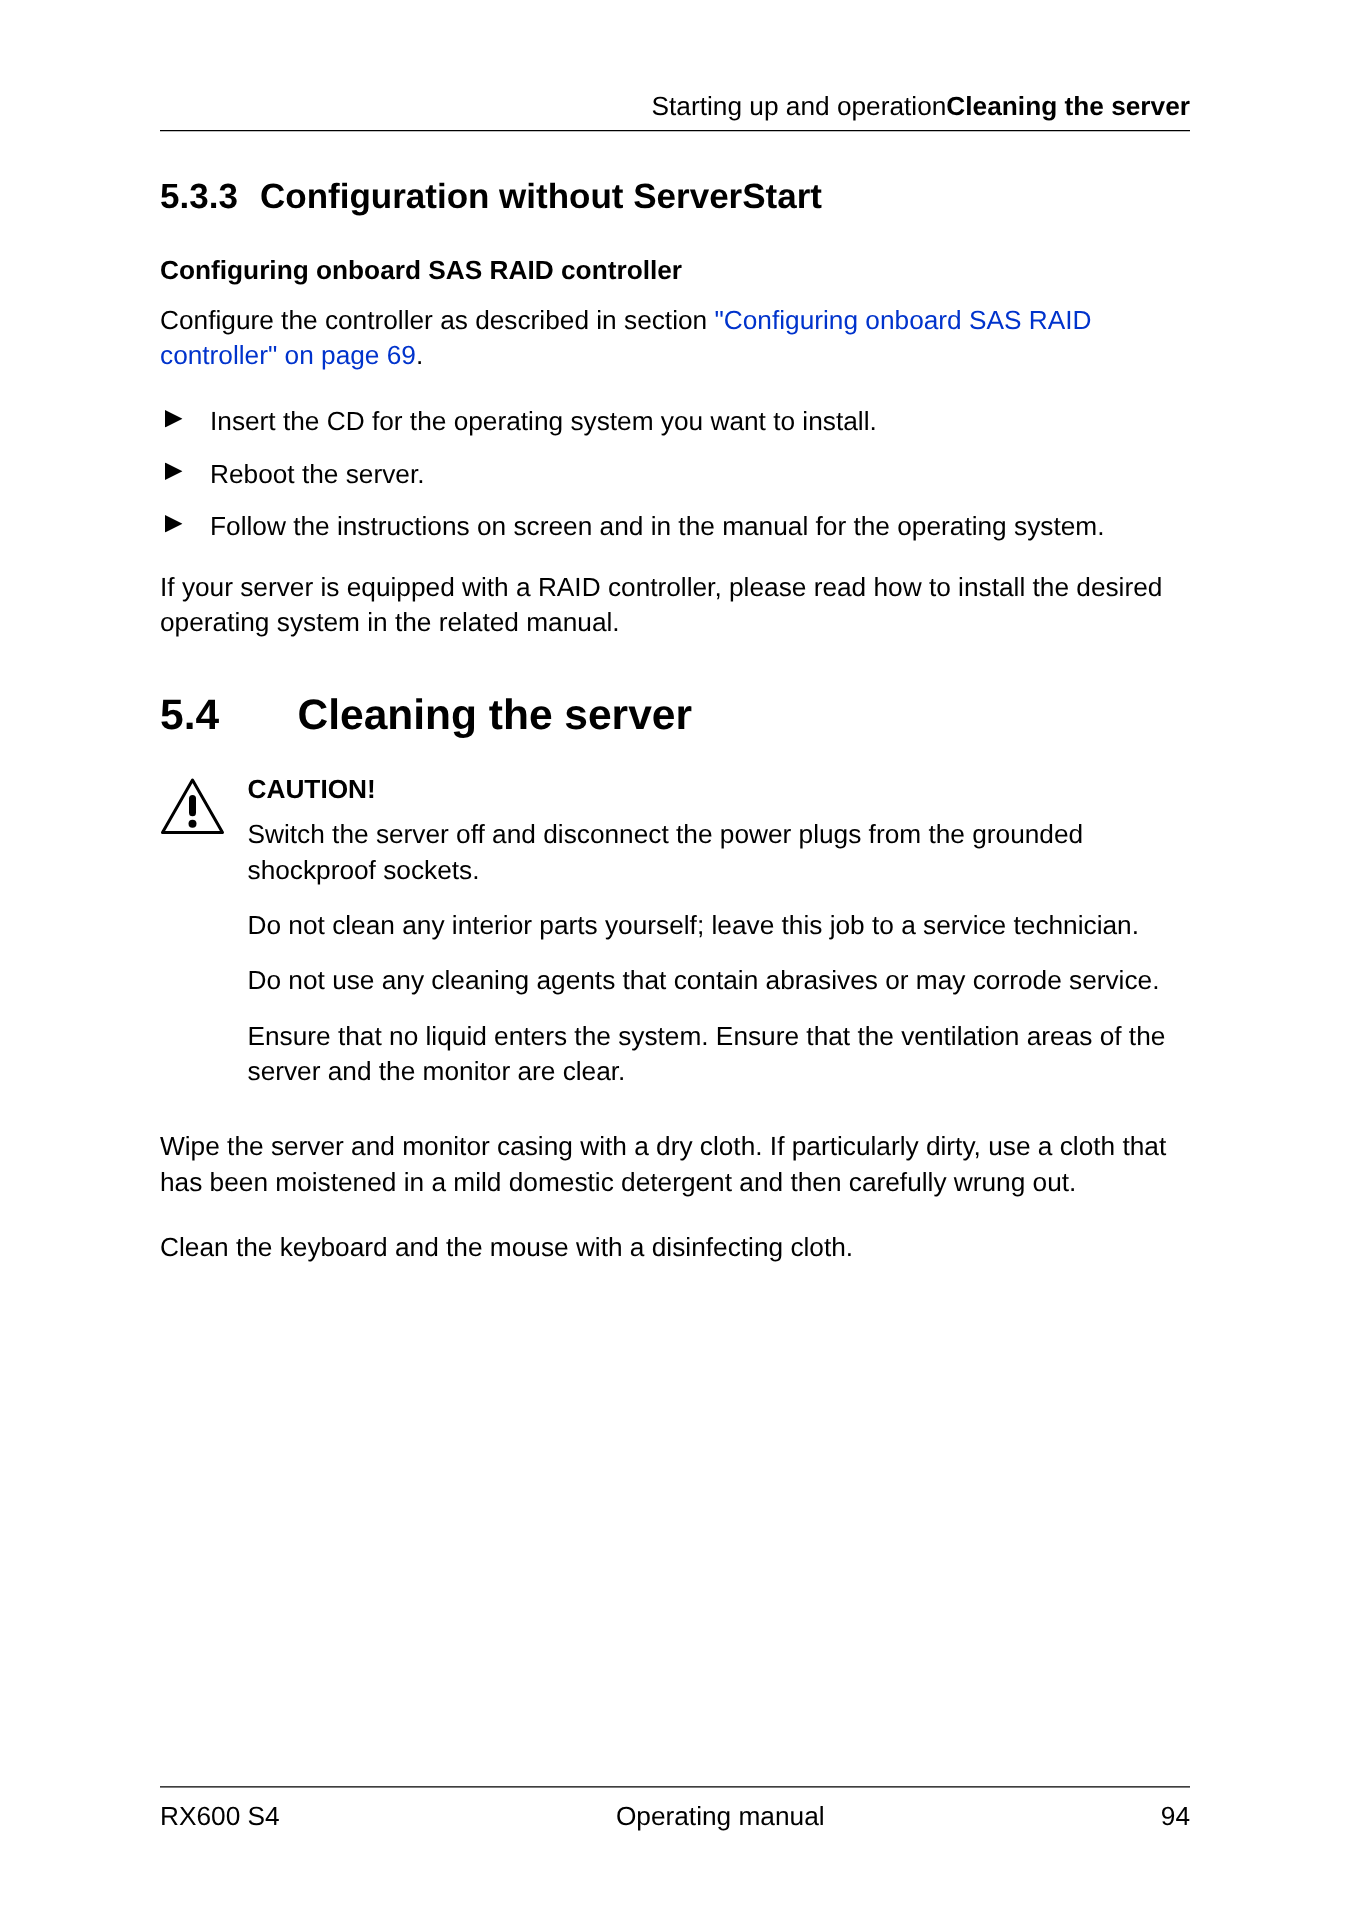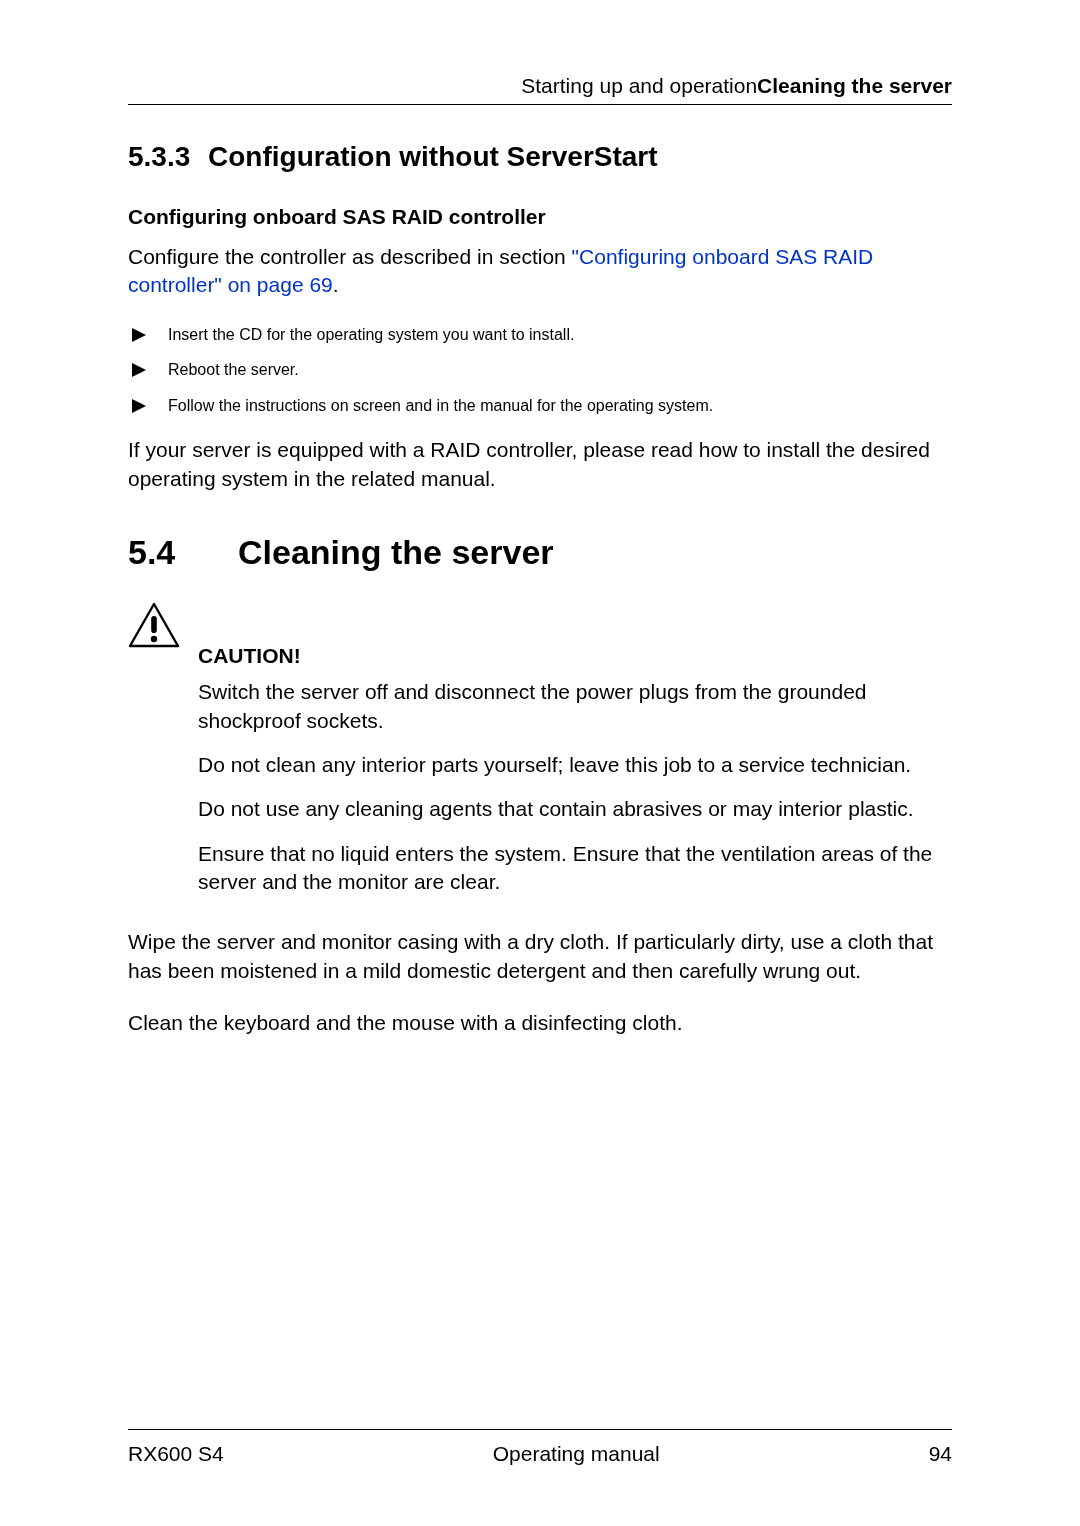--- a/index.html
+++ b/index.html
@@ -7,30 +7,30 @@
   .page { width: 1080px; height: 1526px; position: relative; padding: 74px 128px 60px 128px; }
   .running-head { display: flex; justify-content: flex-end; font-size: 21px; margin-bottom: 6px; }
   .running-head .right { font-weight: bold; }
   .head-rule { border: none; border-top: 1.5px solid #000; margin-bottom: 36px; }
   .h3 { font-size: 28px; font-weight: bold; margin-bottom: 32px; }
   .h3 .num { display: inline-block; min-width: 80px; }
   .h4 { font-size: 21px; font-weight: bold; margin-bottom: 14px; }
   .para { font-size: 21px; line-height: 1.35; margin-bottom: 24px; }
   .link { color: #0033cc; }
   .steps { list-style: none; margin-bottom: 20px; }
-  .steps li { font-size: 16px; line-height: 1.35; position: relative; padding-left: 40px; margin-bottom: 14px; }
+  .steps li { font-size: 21px; line-height: 1.35; position: relative; padding-left: 40px; margin-bottom: 14px; }
   .steps li .marker { position: absolute; left: 4px; top: 4px; }
   .steps li .marker svg { width: 14px; height: 14px; display: block; }
   .h2 { font-size: 34px; font-weight: bold; margin: 40px 0 28px 0; }
   .h2 .num { display: inline-block; min-width: 110px; }
   .caution-block { display: flex; gap: 18px; margin-bottom: 16px; }
   .caution-icon { flex: 0 0 auto; width: 52px; padding-top: 2px; }
   .caution-icon svg { width: 52px; height: 46px; display: block; }
   .caution-body { flex: 1 1 auto; font-size: 21px; }
-  .caution-title { font-weight: bold; margin-bottom: 10px; margin-top: 44px; }
+  .caution-title { font-weight: bold; margin-bottom: 10px; }
   .caution-body p { line-height: 1.35; margin-bottom: 16px; }
   .footer { position: absolute; left: 128px; right: 128px; bottom: 60px; }
   .foot-rule { border: none; border-top: 1.5px solid #000; margin-bottom: 12px; }
   .foot-row { display: flex; justify-content: space-between; font-size: 21px; }
 </style>
 </head>
 <body>
 
 <div class="page">
 
@@ -86,21 +86,21 @@
       <svg viewBox="0 0 52 46">
         <polygon points="26,2 50,44 2,44" fill="none" stroke="#000" stroke-width="2.4" stroke-linejoin="round"></polygon>
         <rect x="23.2" y="14" width="5.6" height="17" rx="2.8" fill="#000"></rect>
         <circle cx="26" cy="37" r="3.2" fill="#000"></circle>
       </svg>
     </div>
     <div class="caution-body">
       <div class="caution-title">CAUTION!</div>
       <p>Switch the server off and disconnect the power plugs from the grounded shockproof sockets.</p>
       <p>Do not clean any interior parts yourself; leave this job to a service technician.</p>
-      <p>Do not use any cleaning agents that contain abrasives or may interior plastic.</p>
+      <p>Do not use any cleaning agents that contain abrasives or may corrode service.</p>
       <p>Ensure that no liquid enters the system. Ensure that the ventilation areas of the server and the monitor are clear.</p>
     </div>
   </div>
 
   <p class="para">Wipe the server and monitor casing with a dry cloth. If particularly dirty, use a cloth that has been moistened in a mild domestic detergent and then carefully wrung out.</p>
   <p class="para">Clean the keyboard and the mouse with a disinfecting cloth.</p>
 
   <div class="footer">
     <hr class="foot-rule">
     <div class="foot-row">

